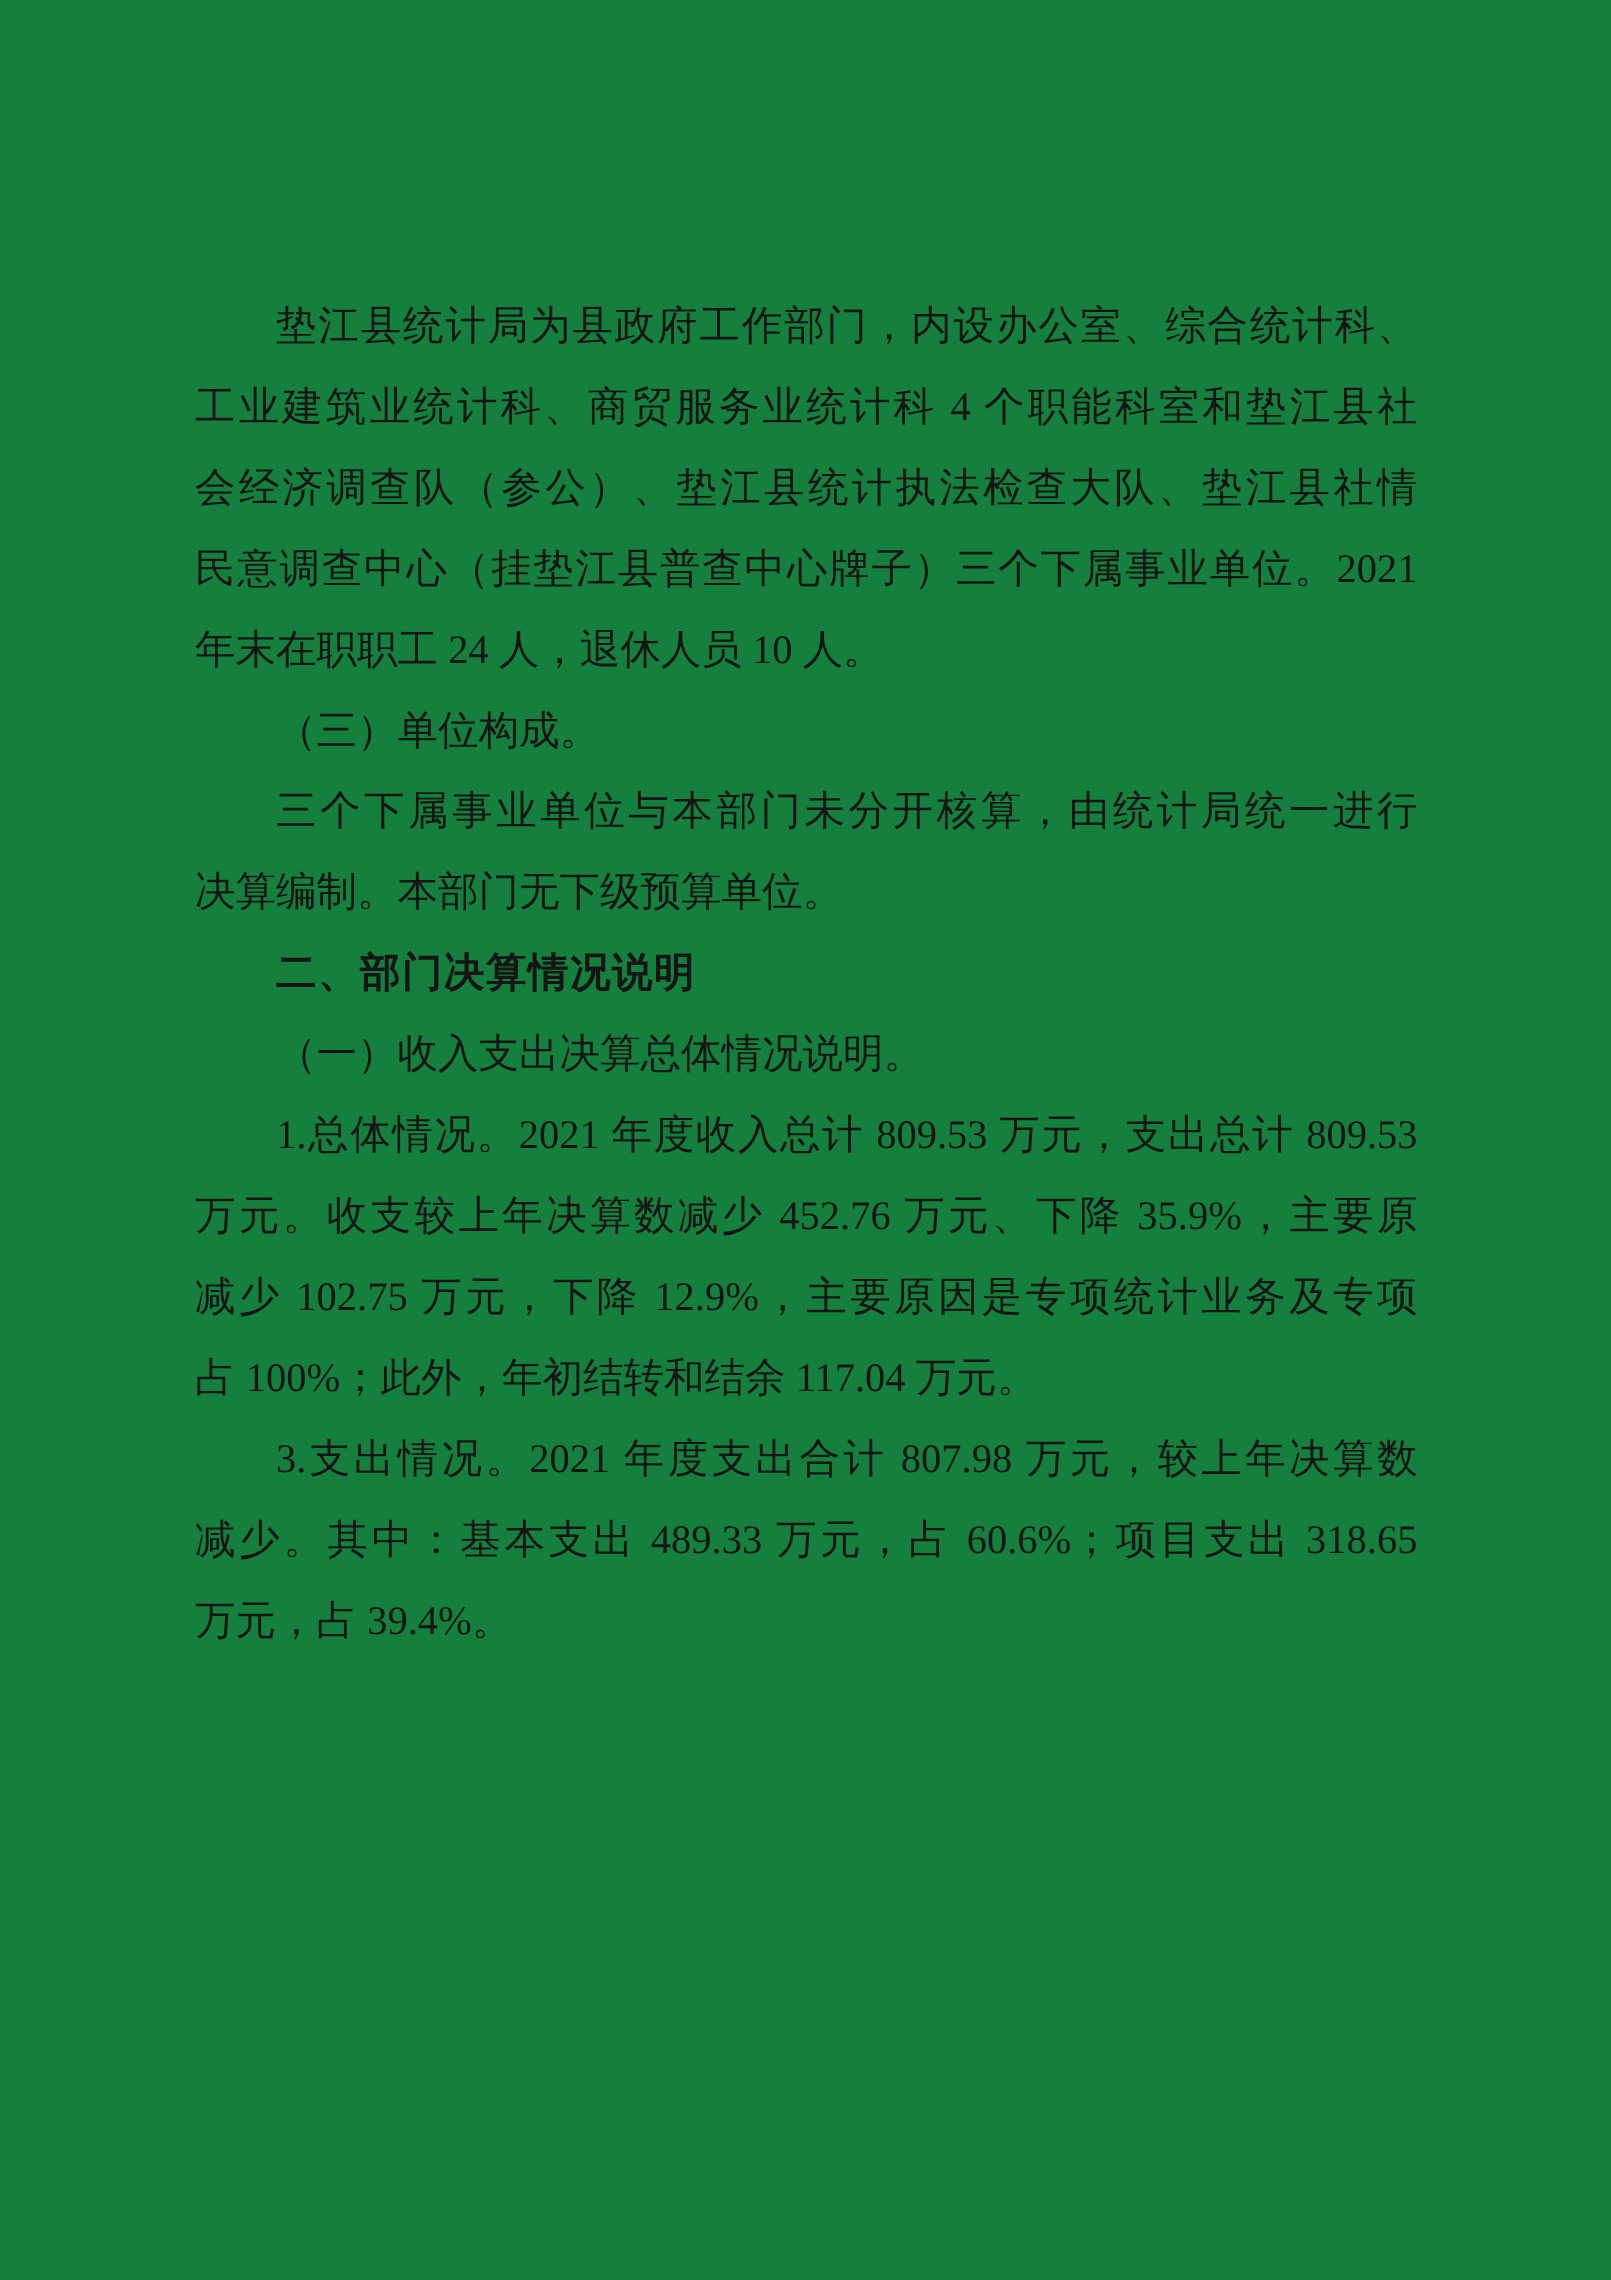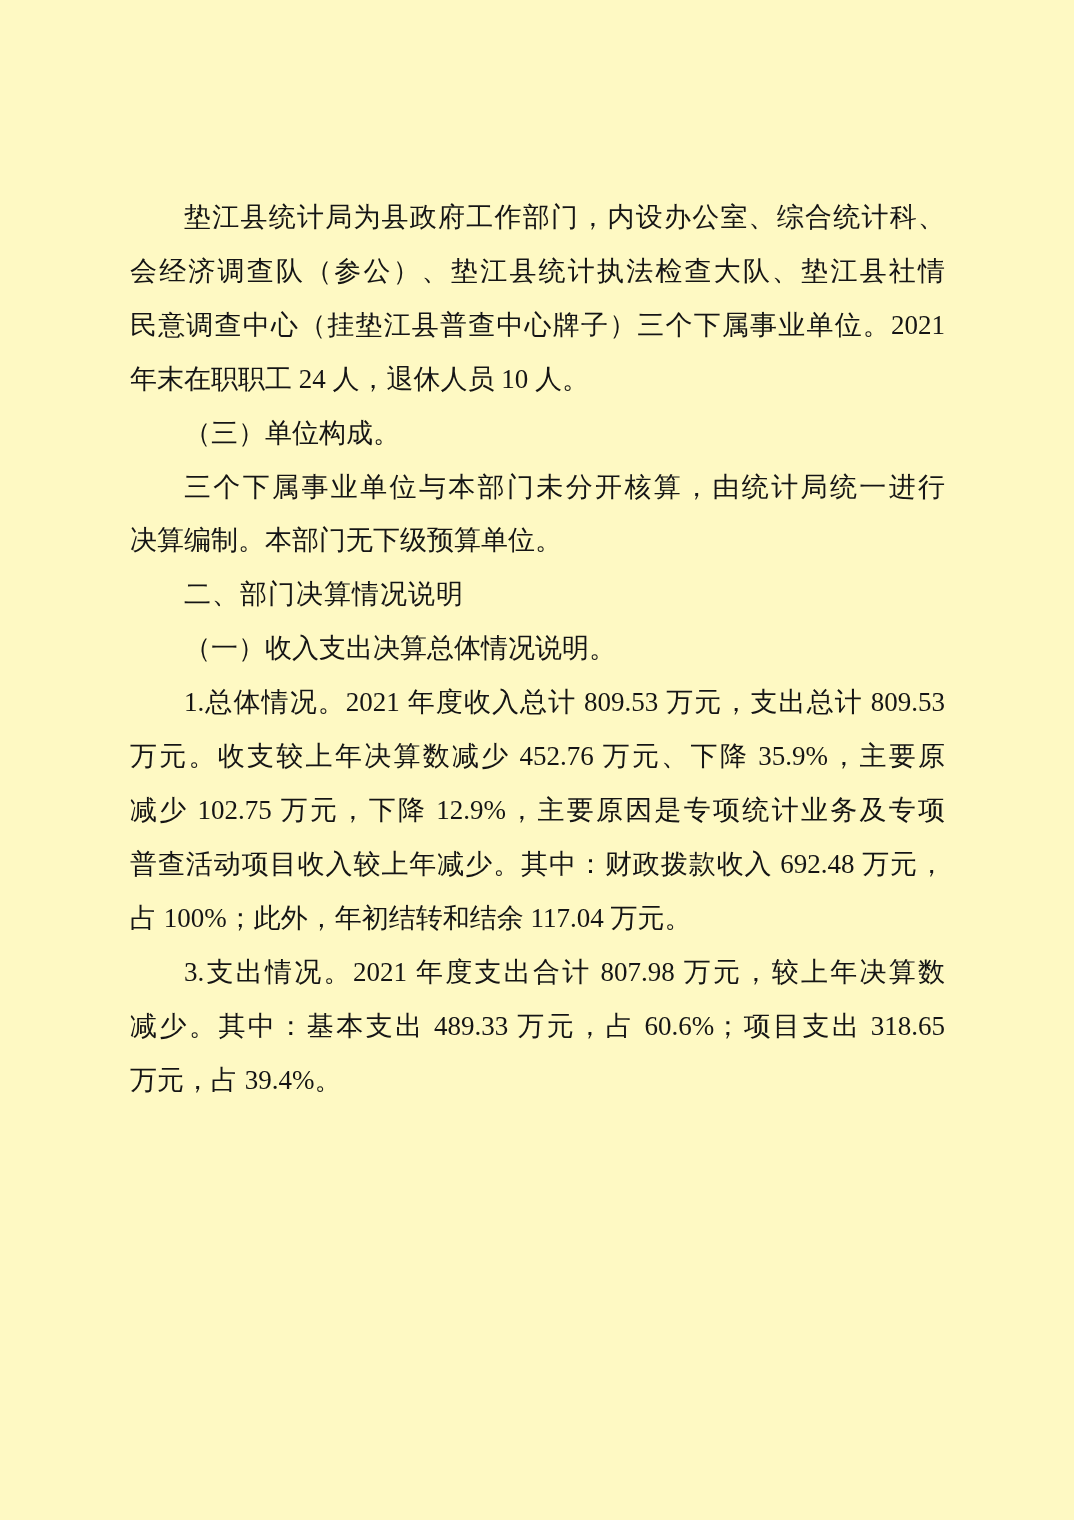--- a/index.html
+++ b/index.html
@@ -9,21 +9,21 @@
   body {
     width: 1074px;
     height: 1520px;
     background: #ffffff;
     overflow: hidden;
   }
   .page {
     position: relative;
     width: 1074px;
     height: 1520px;
-    background: #fef9c3;
+    background: #15803d;
     box-sizing: border-box;
     padding: 191px 129px 0 130px;
     color: #151515;
     font-family: "Liberation Serif", "DejaVu Serif", serif;
     font-size: 27px;
   }
   .text-block {
     width: 815px;
   }
   .para {
@@ -37,32 +37,33 @@
   }
   .line.first {
     text-indent: 2em;
   }
   .line.end {
     text-align: right;
     text-align-last: left;
   }
   .section-heading .line {
     font-family: "Liberation Sans", "DejaVu Sans", sans-serif;
-    font-weight: normal;
+    font-weight: bold;
     letter-spacing: 1px;
   }
 </style>
 </head>
 <body>
 
 <div class="page">
   <div class="text-block">
 
     <div class="para">
       <div class="line first">垫江县统计局为县政府工作部门，内设办公室、综合统计科、</div>
+      <div class="line">工业建筑业统计科、商贸服务业统计科 4 个职能科室和垫江县社</div>
       <div class="line">会经济调查队（参公）、垫江县统计执法检查大队、垫江县社情</div>
       <div class="line">民意调查中心（挂垫江县普查中心牌子）三个下属事业单位。2021</div>
       <div class="line end">年末在职职工 24 人，退休人员 10 人。</div>
     </div>
 
     <div class="para">
       <div class="line first end">（三）单位构成。</div>
     </div>
 
     <div class="para">
@@ -78,21 +79,20 @@
       <div class="line first end">（一）收入支出决算总体情况说明。</div>
     </div>
 
     <div class="para">
       <div class="line first">1.总体情况。2021 年度收入总计 809.53 万元，支出总计 809.53</div>
       <div class="line">万元。收支较上年决算数减少 452.76 万元、下降 35.9%，主要原</div>
     </div>
 
     <div class="para">
       <div class="line">减少 102.75 万元，下降 12.9%，主要原因是专项统计业务及专项</div>
-      <div class="line">普查活动项目收入较上年减少。其中：财政拨款收入 692.48 万元，</div>
       <div class="line end">占 100%；此外，年初结转和结余 117.04 万元。</div>
     </div>
 
     <div class="para">
       <div class="line first">3.支出情况。2021 年度支出合计 807.98 万元，较上年决算数</div>
       <div class="line">减少。其中：基本支出 489.33 万元，占 60.6%；项目支出 318.65</div>
       <div class="line end">万元，占 39.4%。</div>
     </div>
 
   </div>

